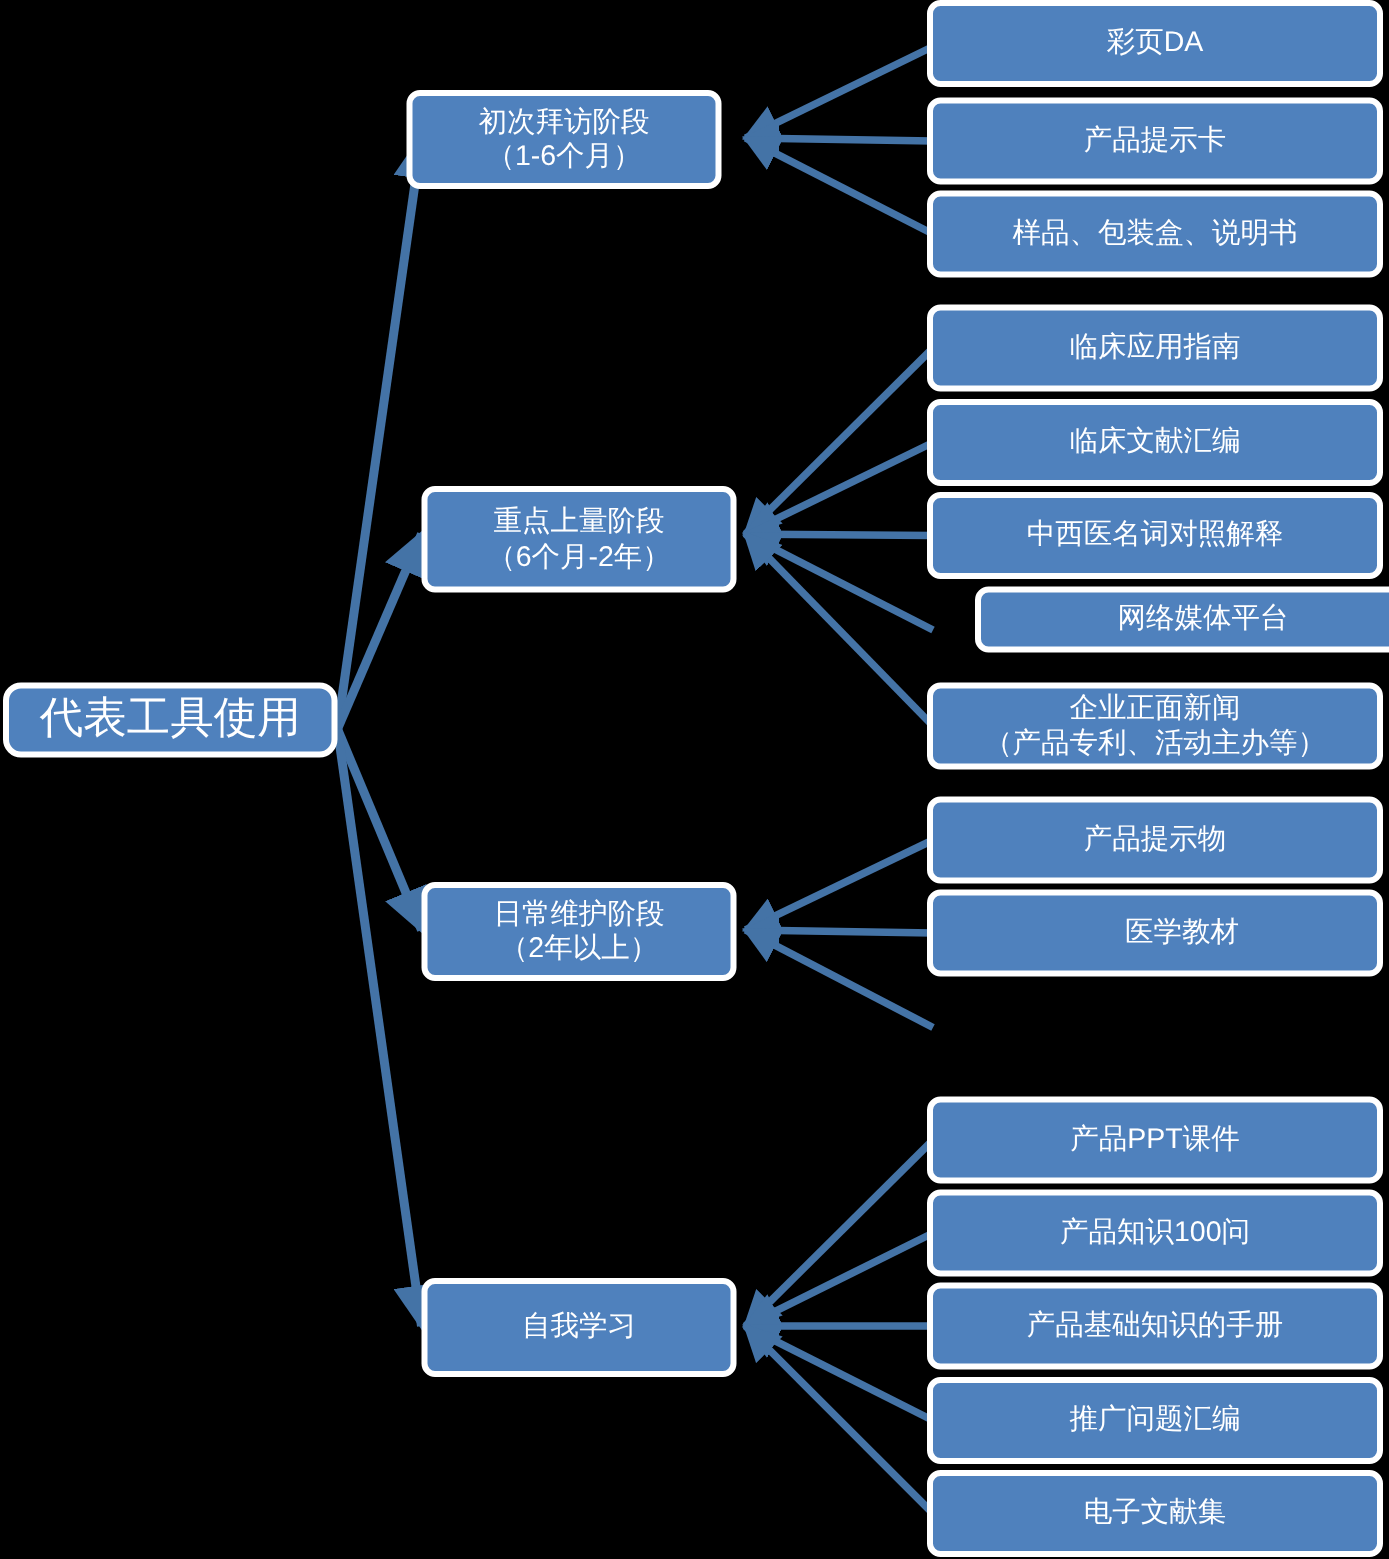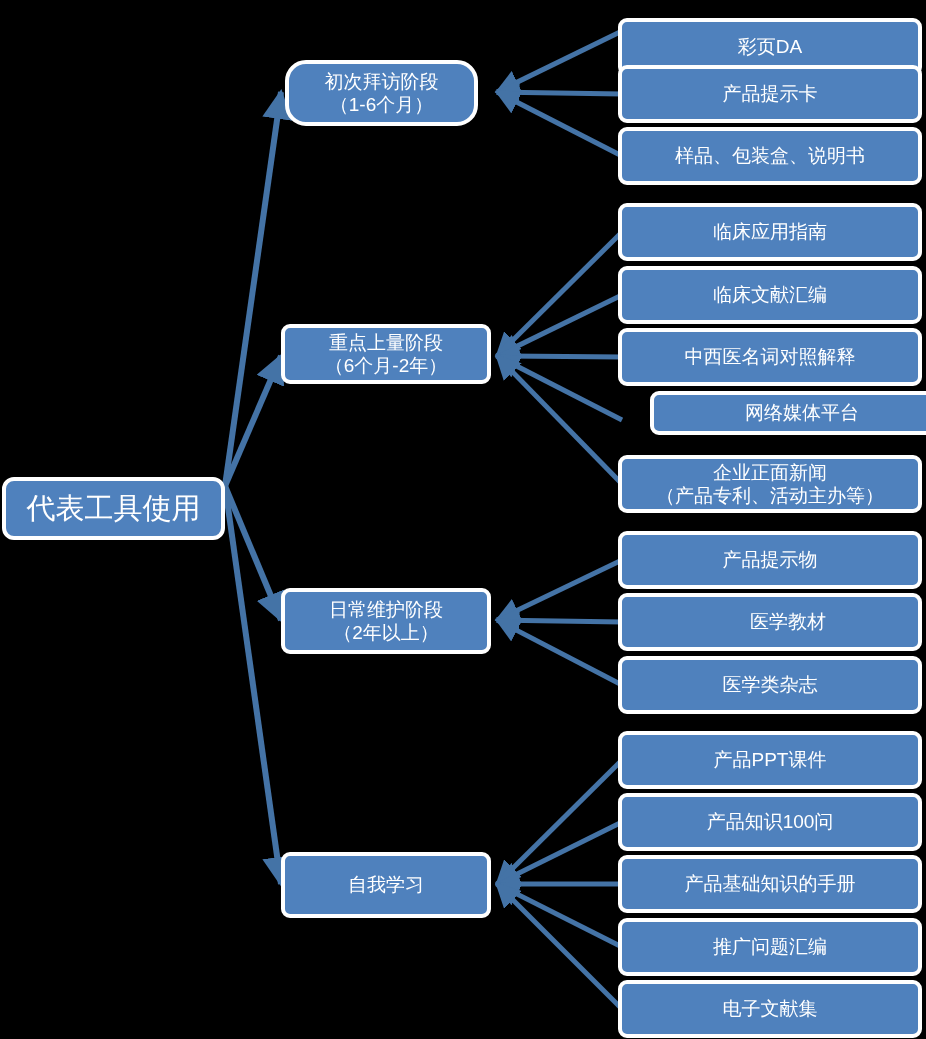--- a/index.html
+++ b/index.html
@@ -91,41 +91,41 @@
       <line x1="622" y1="685" x2="497" y2="620" marker-end="url(#arrow)"></line>
 
       <line x1="622" y1="760" x2="497" y2="884" marker-end="url(#arrow)"></line>
       <line x1="622" y1="822" x2="497" y2="884" marker-end="url(#arrow)"></line>
       <line x1="622" y1="884" x2="497" y2="884" marker-end="url(#arrow)"></line>
       <line x1="622" y1="947" x2="497" y2="884" marker-end="url(#arrow)"></line>
       <line x1="622" y1="1009" x2="497" y2="884" marker-end="url(#arrow)"></line>
     </g>
   </svg>
 
-  <div class="node node-root" style="left:2px; top:477px; width:223px; height:63px;">
+  <div class="node node-root" style="left:2px; top:455px; width:223px; height:50px;">
     <span class="label">代表工具使用</span>
   </div>
 
-  <div class="node node-stage" style="left:285px; top:60px; width:193px; height:66px;border-radius:21px;">
+  <div class="node node-stage" style="left:271px; top:60px; width:210px; height:66px;">
     <span class="label">初次拜访阶段
 （1-6个月）</span>
   </div>
-  <div class="node node-stage" style="left:281px; top:324px; width:210px; height:60px;">
+  <div class="node node-stage" style="left:281px; top:324px; width:210px; height:71px;">
     <span class="label">重点上量阶段
 （6个月-2年）</span>
   </div>
   <div class="node node-stage" style="left:281px; top:588px; width:210px; height:66px;">
     <span class="label">日常维护阶段
 （2年以上）</span>
   </div>
   <div class="node node-stage" style="left:281px; top:852px; width:210px; height:66px;">
     <span class="label">自我学习</span>
   </div>
 
-  <div class="node node-leaf" style="left:618px; top:18px; width:304px; height:58px;">
+  <div class="node node-leaf" style="left:618px; top:0; width:304px; height:58px;">
     <span class="label">彩页DA</span>
   </div>
   <div class="node node-leaf" style="left:618px; top:65px; width:304px; height:58px;">
     <span class="label">产品提示卡</span>
   </div>
   <div class="node node-leaf" style="left:618px; top:127px; width:304px; height:58px;justify-content:flex-end;">
     <span class="label">样品、包装盒、说明书</span>
   </div>
 
   <div class="node node-leaf" style="left:618px; top:203px; width:304px; height:58px;justify-content:center;">
@@ -144,23 +144,20 @@
     <span class="label">产品提示物</span>
   </div>
 
   <div class="node node-leaf" style="left:618px; top:455px; width:304px; height:58px;">
     <span class="label">企业正面新闻
 （产品专利、活动主办等）</span>
   </div>
   <div class="node node-leaf" style="left:618px; top:593px; width:304px; height:58px;padding-left:36px;">
     <span class="label">医学教材</span>
   </div>
-  <div class="node node-leaf" style="left:618px; top:656px; width:304px; height:58px;">
-    <span class="label">医学类杂志</span>
-  </div>
 
   <div class="node node-leaf" style="left:618px; top:731px; width:304px; height:58px;">
     <span class="label">产品PPT课件</span>
   </div>
   <div class="node node-leaf" style="left:618px; top:793px; width:304px; height:58px;">
     <span class="label">产品知识100问</span>
   </div>
   <div class="node node-leaf" style="left:618px; top:855px; width:304px; height:58px;">
     <span class="label">产品基础知识的手册</span>
   </div>

